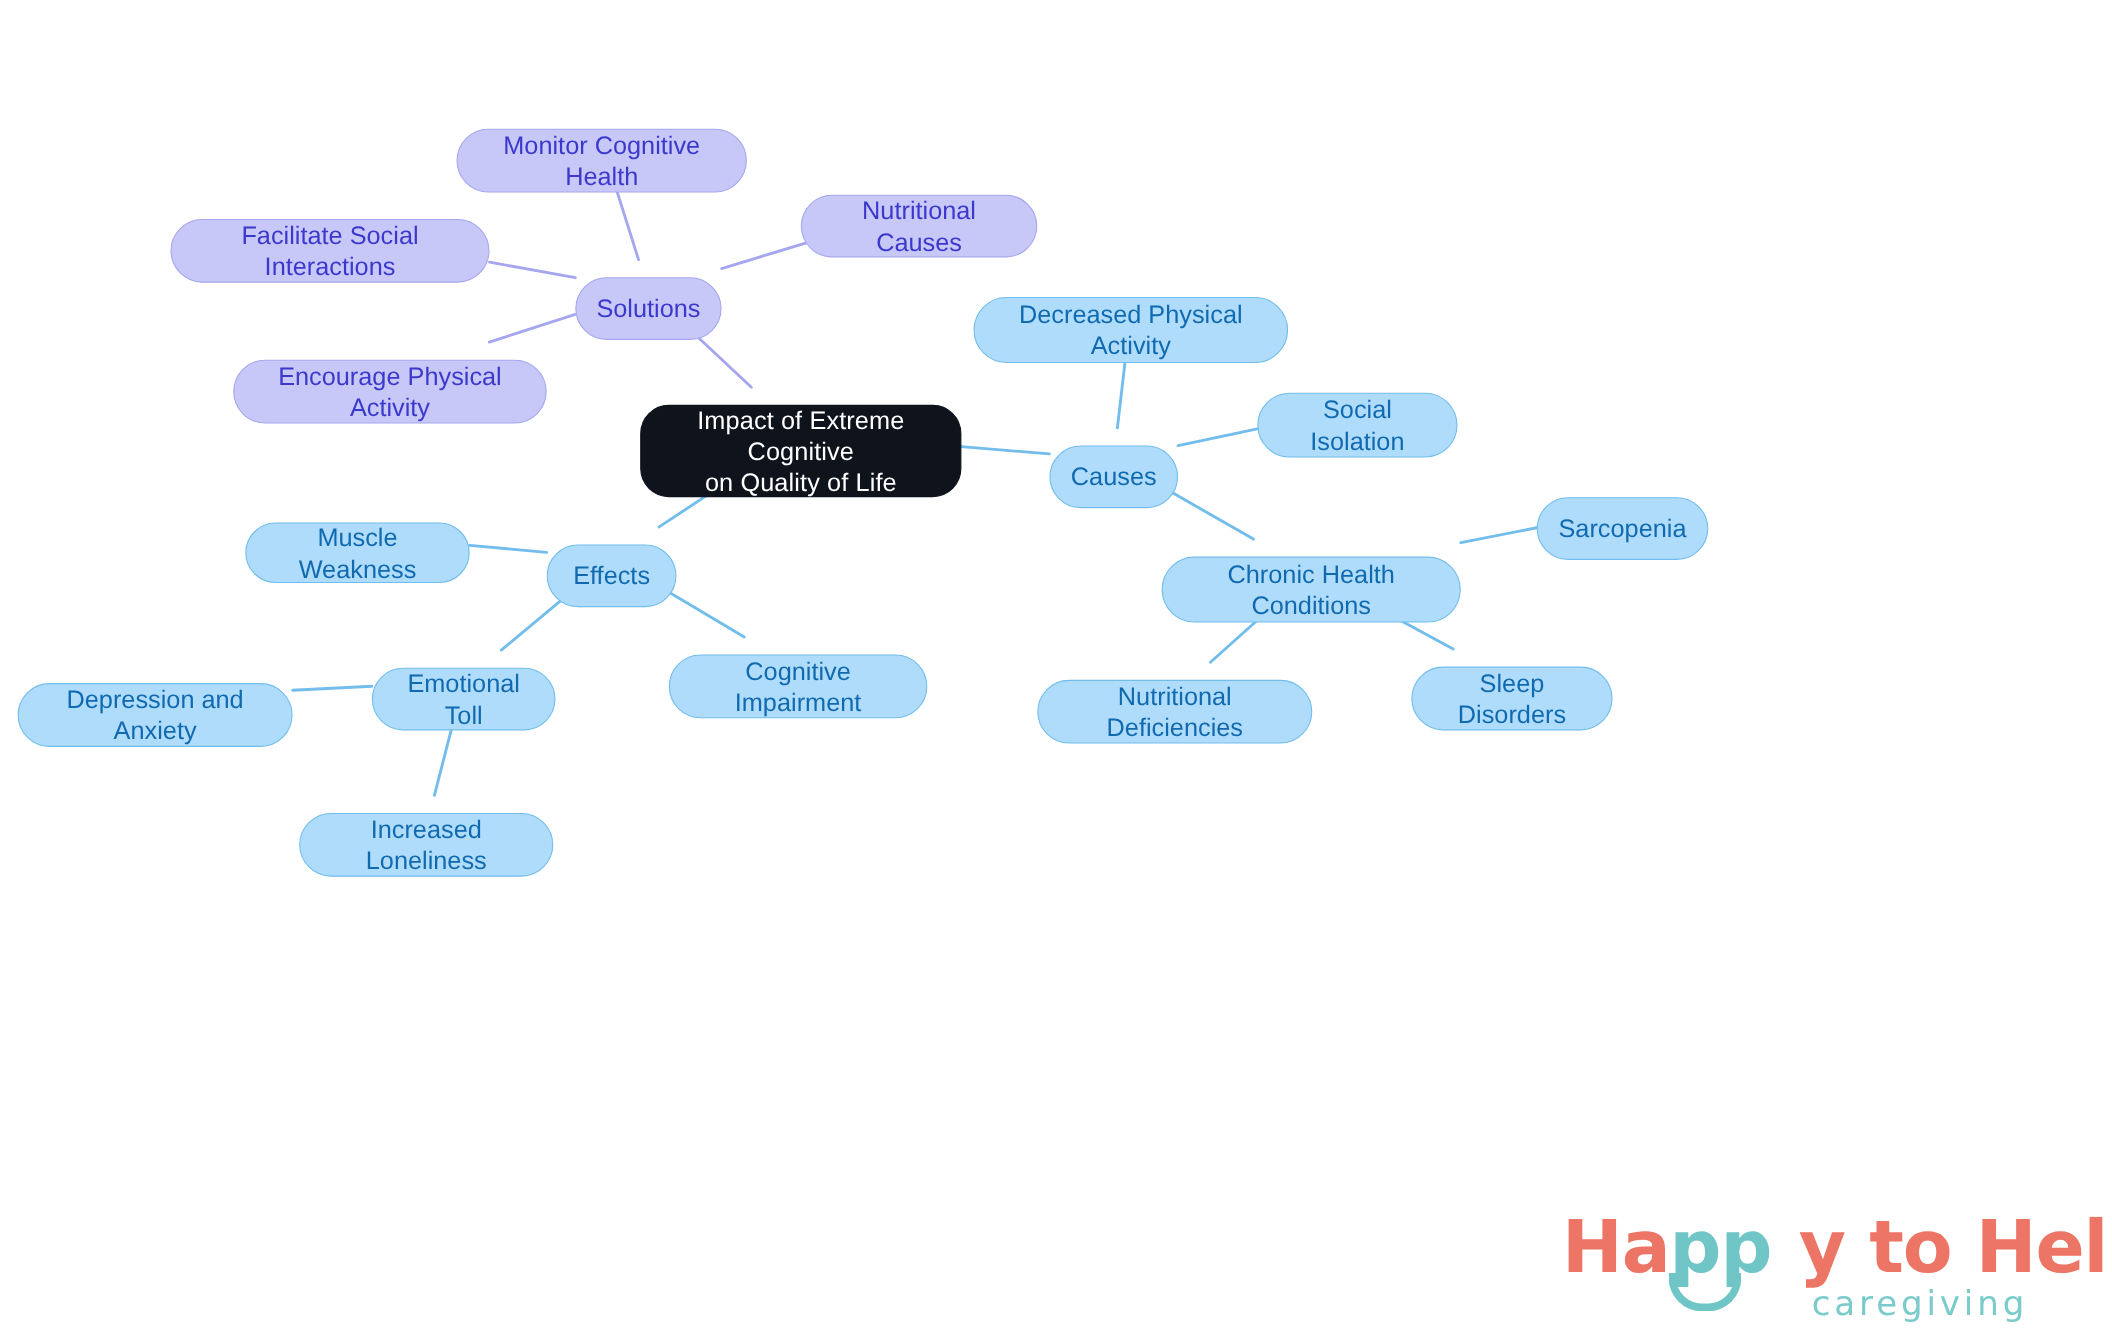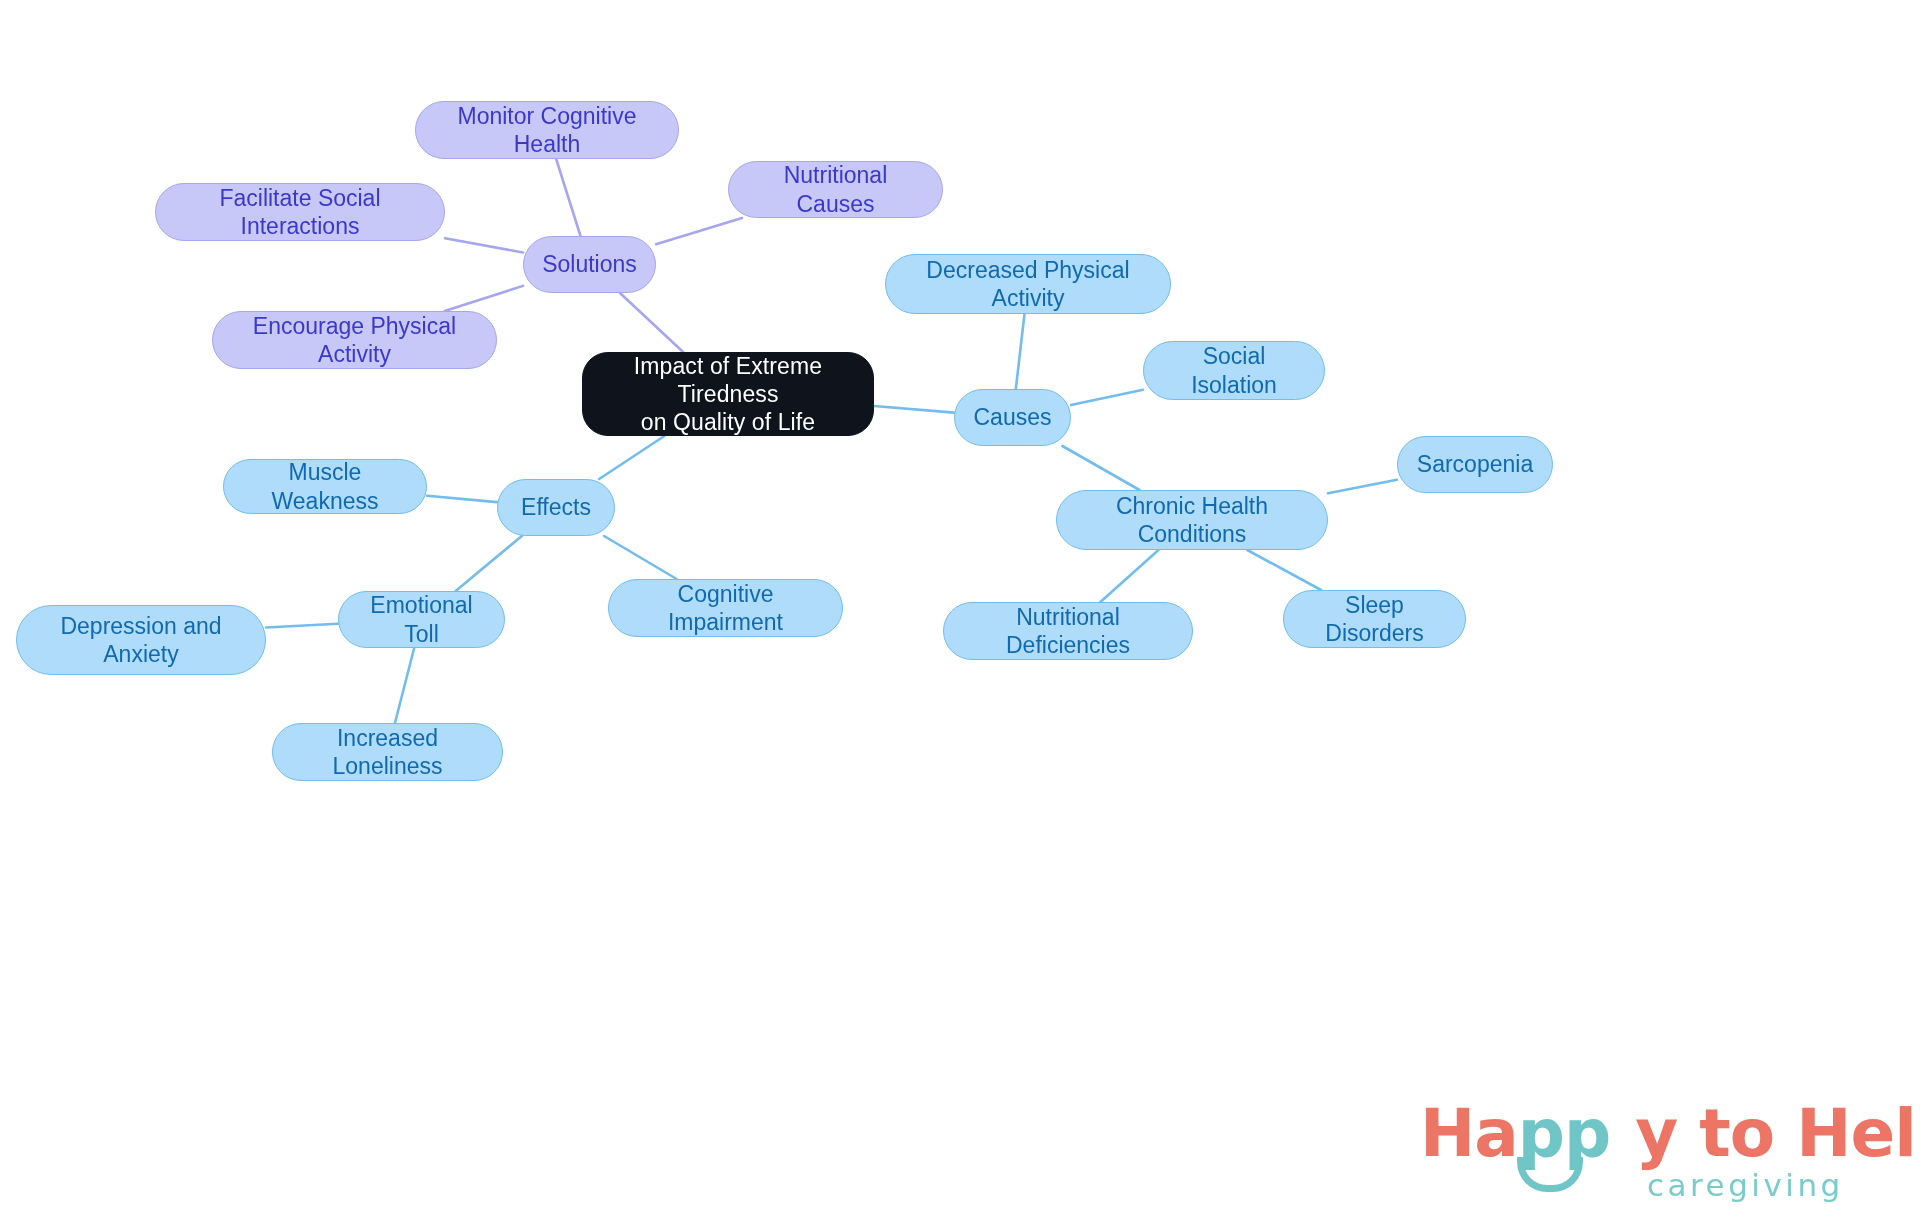--- a/index.html
+++ b/index.html
@@ -35,20 +35,21 @@
     align-items: center;
     justify-content: center;
     text-align: center;
     border-radius: 999px;
     border-style: solid;
     border-width: 1.5px;
     line-height: 1.22;
     white-space: pre-line;
     padding: 0 14px;
     user-select: none;
+    margin-top: 16px;
   }
   .node.root {
     background: #0e131c;
     border-color: #0e131c;
     color: #ffffff;
     border-radius: 26px;
     font-size: 23px;
     letter-spacing: 0.1px;
   }
   .node.blue {
@@ -119,39 +120,39 @@
       <line x1="1328" y1="493.3286219081272" x2="1397" y2="479.79681978798584" stroke="#72bdec" stroke-width="2.6" stroke-linecap="round"></line>
       <line x1="1158.4864864864865" y1="550" x2="1100.3963963963963" y2="602" stroke="#72bdec" stroke-width="2.6" stroke-linecap="round"></line>
       <line x1="1247.3030303030303" y1="550" x2="1321.0404040404042" y2="590" stroke="#72bdec" stroke-width="2.6" stroke-linecap="round"></line>
       <line x1="664.352422907489" y1="436" x2="599.1894273127754" y2="479" stroke="#72bdec" stroke-width="2.6" stroke-linecap="round"></line>
       <line x1="497" y1="502.1363636363636" x2="427" y2="495.77272727272725" stroke="#72bdec" stroke-width="2.6" stroke-linecap="round"></line>
       <line x1="604.0671641791045" y1="536" x2="676.5895522388059" y2="579" stroke="#72bdec" stroke-width="2.6" stroke-linecap="round"></line>
       <line x1="521.7745535714286" y1="536" x2="455.72544642857144" y2="591" stroke="#72bdec" stroke-width="2.6" stroke-linecap="round"></line>
       <line x1="338" y1="623.8163992869876" x2="266" y2="627.5383244206773" stroke="#72bdec" stroke-width="2.6" stroke-linecap="round"></line>
       <line x1="414.18679245283016" y1="648" x2="394.94150943396227" y2="723" stroke="#72bdec" stroke-width="2.6" stroke-linecap="round"></line>
     </svg>
-<div class="node root" style="left: 582px; top: 352px; width: 292px; height: 84px;"><span>Impact of Extreme Tiredness
+<div class="node root" style="left: 582px; top: 352px; width: 292px; height: 84px;"><span>Impact of Extreme Cognitive
 on Quality of Life</span></div>
     <div class="node purple" style="left: 523px; top: 236px; width: 133px; height: 57px;"><span>Solutions</span></div>
     <div class="node purple" style="left: 415px; top: 101px; width: 264px; height: 58px;"><span>Monitor Cognitive Health</span></div>
     <div class="node purple" style="left: 155px; top: 183px; width: 290px; height: 58px;"><span>Facilitate Social Interactions</span></div>
     <div class="node purple" style="left: 212px; top: 311px; width: 285px; height: 58px;"><span>Encourage Physical Activity</span></div>
     <div class="node purple" style="left: 728px; top: 161px; width: 215px; height: 57px;"><span>Nutritional Causes</span></div>
     <div class="node blue" style="left: 954px; top: 389px; width: 117px; height: 57px; align-items: center;"><span>Causes</span></div>
     <div class="node blue" style="left: 885px; top: 254px; width: 286px; height: 60px;"><span>Decreased Physical Activity</span></div>
     <div class="node blue" style="left: 1143px; top: 341px; width: 182px; height: 59px;"><span>Social Isolation</span></div>
     <div class="node blue" style="left: 1056px; top: 490px; width: 272px; height: 60px;"><span>Chronic Health Conditions</span></div>
     <div class="node blue" style="left: 1397px; top: 436px; width: 156px; height: 57px;"><span>Sarcopenia</span></div>
     <div class="node blue" style="left: 943px; top: 602px; width: 250px; height: 58px;"><span>Nutritional Deficiencies</span></div>
     <div class="node blue" style="left: 1283px; top: 590px; width: 183px; height: 58px; justify-content: center;"><span>Sleep Disorders</span></div>
     <div class="node blue" style="left: 497px; top: 479px; width: 118px; height: 57px;"><span>Effects</span></div>
     <div class="node blue" style="left: 223px; top: 459px; width: 204px; height: 55px;"><span>Muscle Weakness</span></div>
     <div class="node blue" style="left: 608px; top: 579px; width: 235px; height: 58px;"><span>Cognitive Impairment</span></div>
     <div class="node blue" style="left: 338px; top: 591px; width: 167px; height: 57px;"><span>Emotional Toll</span></div>
-    <div class="node blue" style="left: 16px; top: 605px; width: 250px; height: 70px; justify-content: center;"><span>Depression and Anxiety</span></div>
+    <div class="node blue" style="left: 16px; top: 605px; width: 250px; height: 58px; justify-content: center;"><span>Depression and Anxiety</span></div>
     <div class="node blue" style="left: 272px; top: 723px; width: 231px; height: 58px;"><span>Increased Loneliness</span></div>
   </div>
 
 <div class="logo">
   <div class="logo-main"><span class="logo-coral">Ha</span><span class="logo-teal">pp</span><span class="logo-coral">y to Help</span></div>
   <div class="logo-smile"></div>
   <div class="logo-sub">caregiving</div>
 </div>
 
 </body></html>

